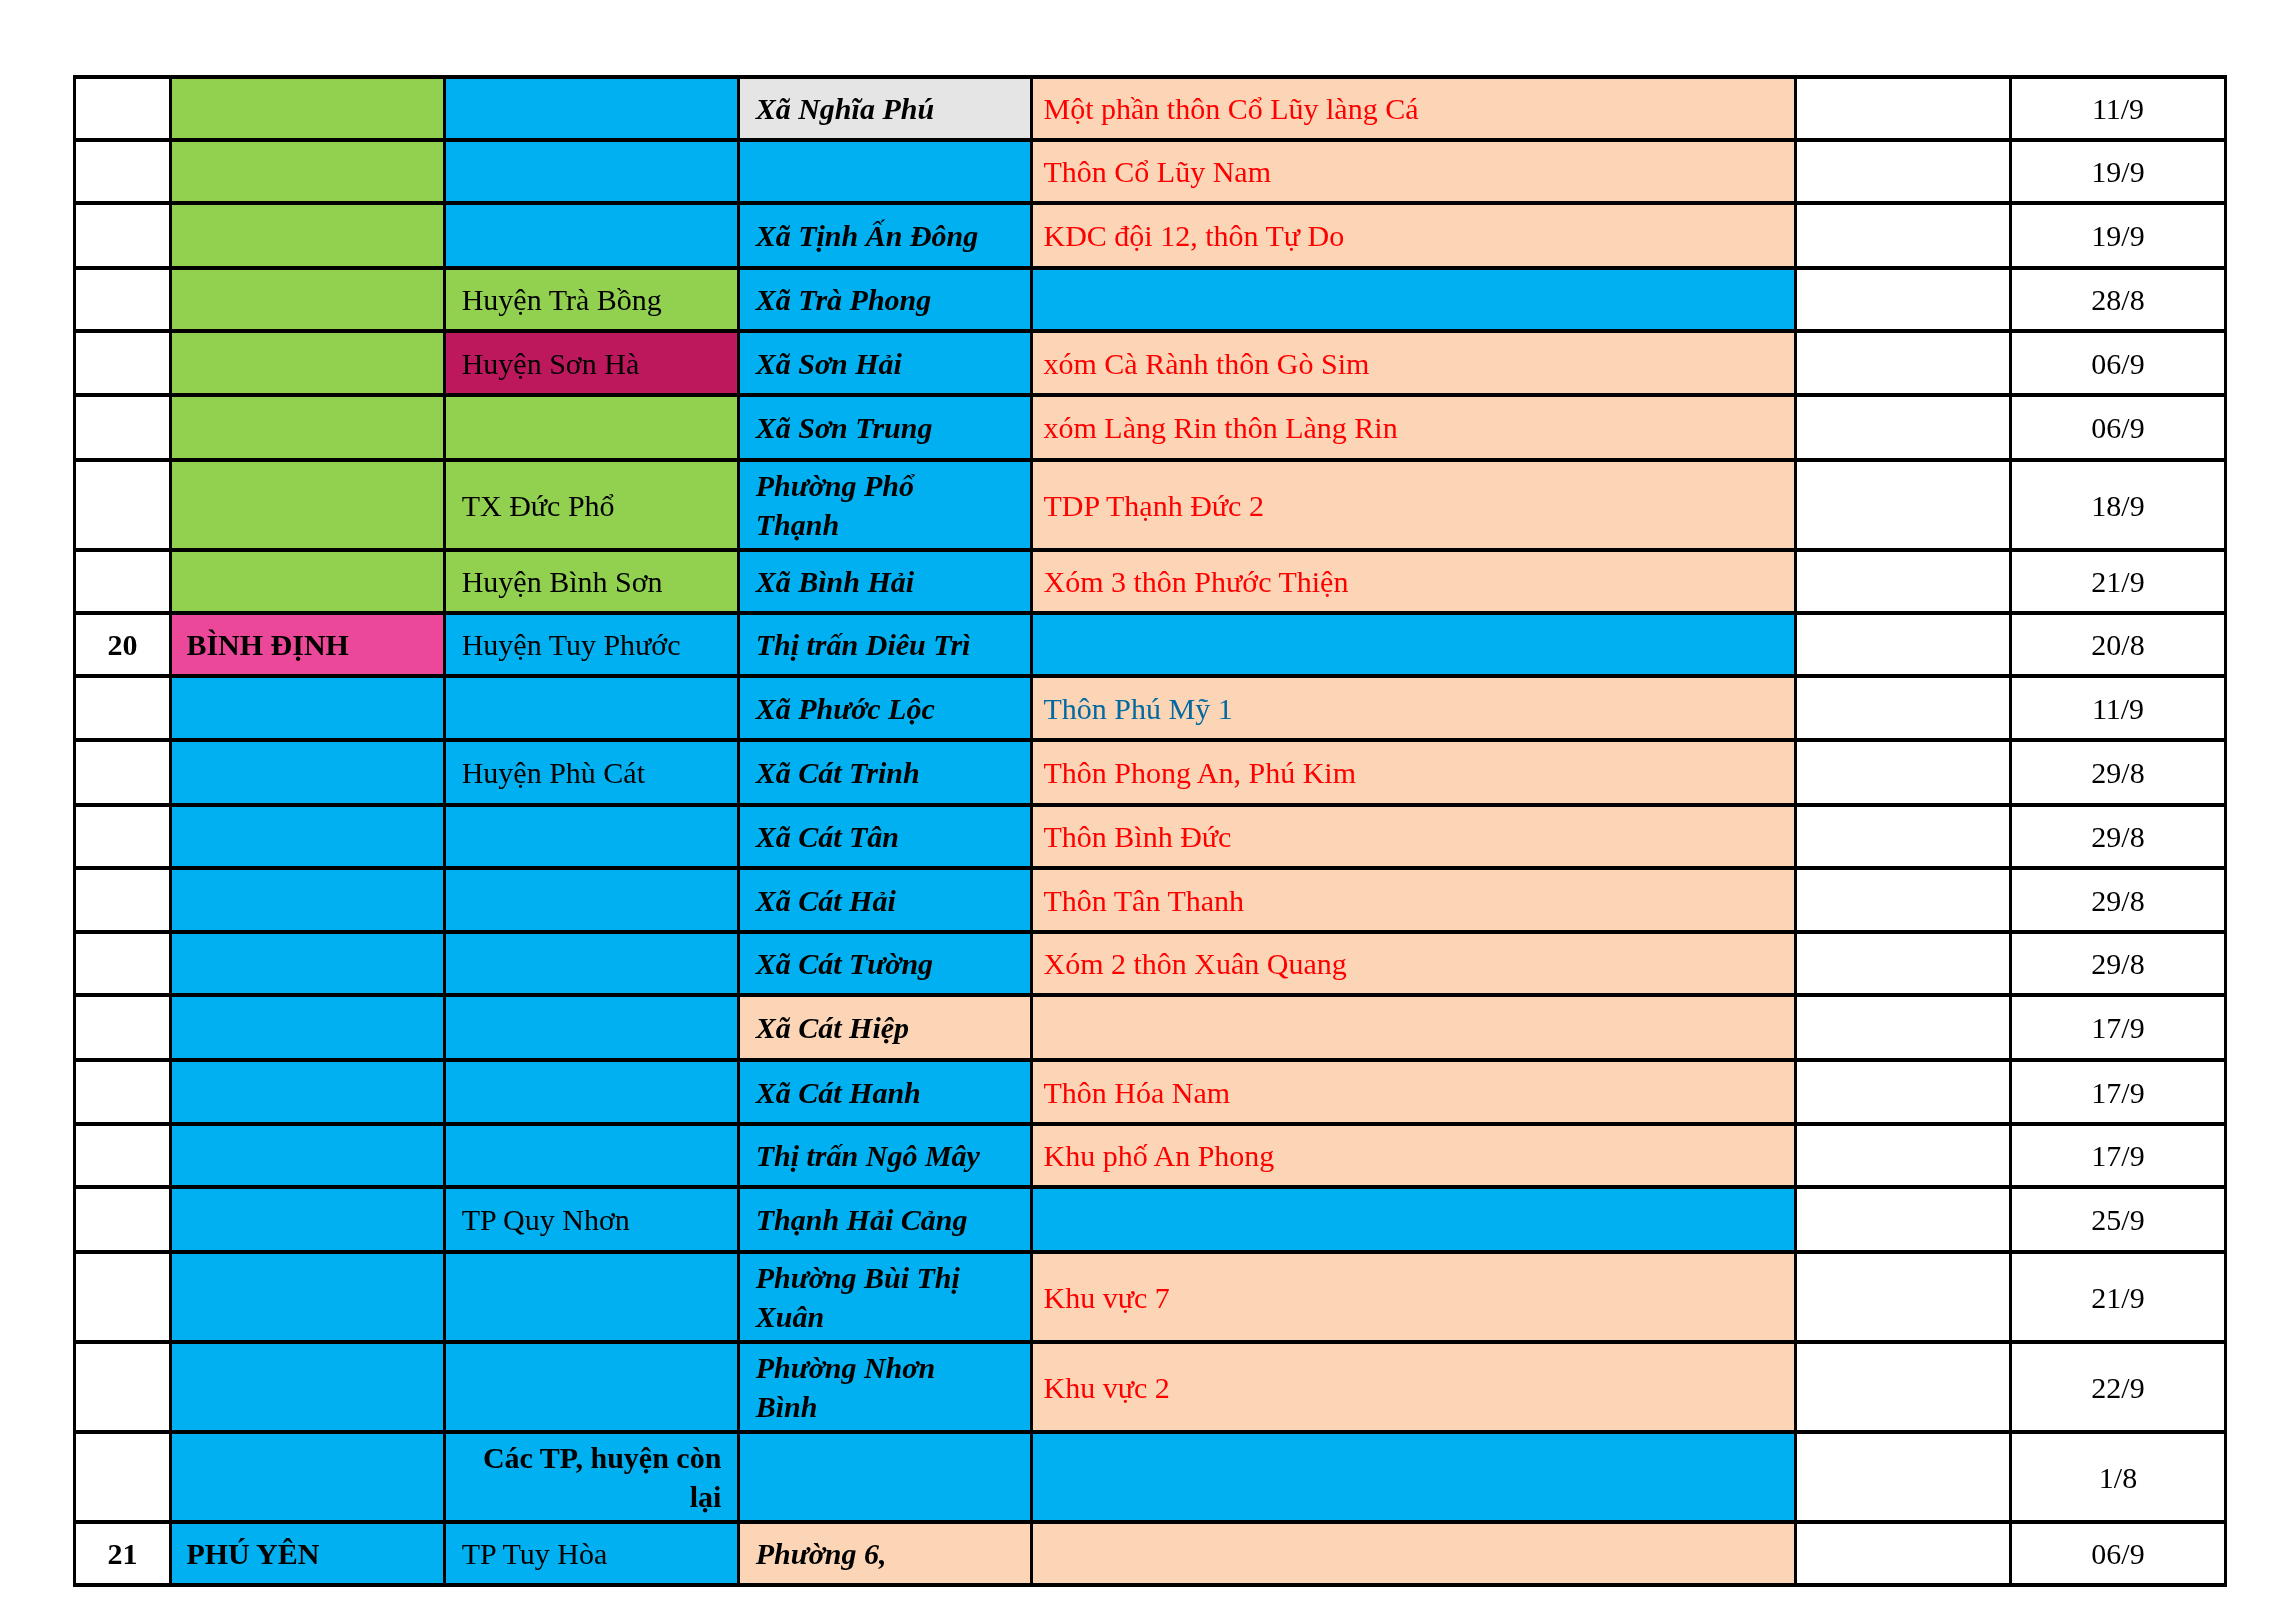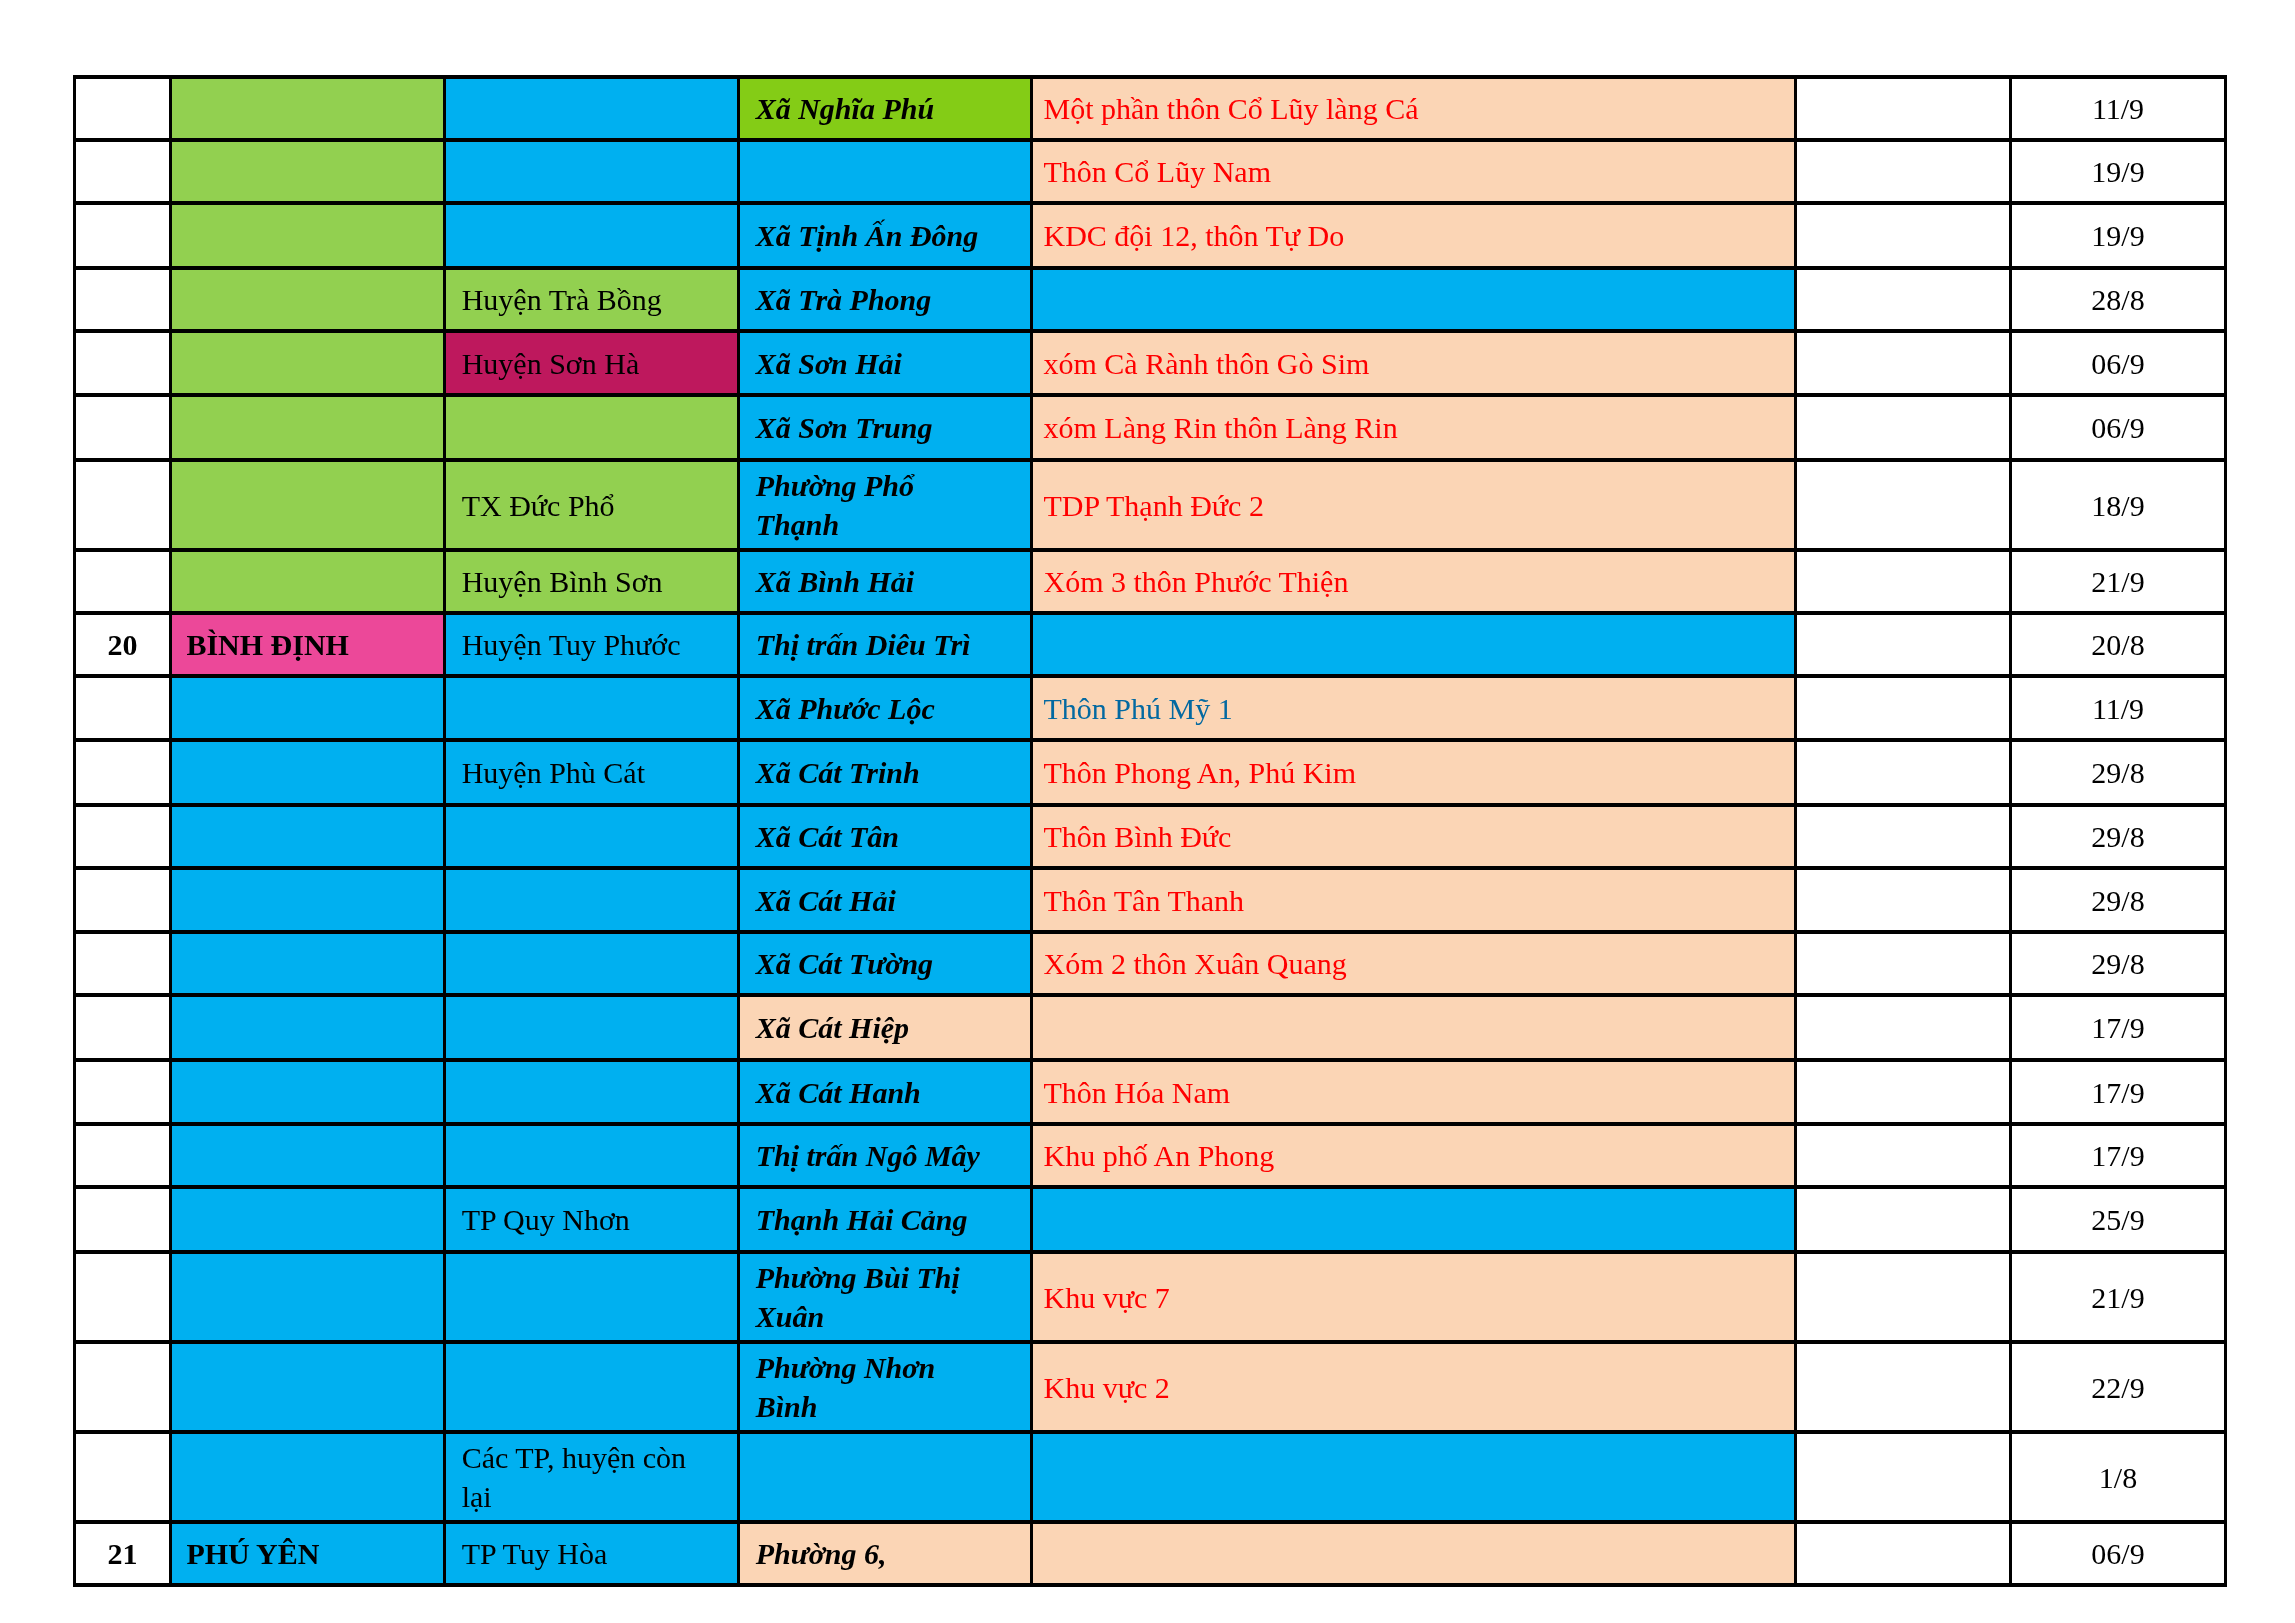--- a/index.html
+++ b/index.html
@@ -33,21 +33,21 @@
   col.w-prov    { width: 274px; }
   col.w-dist    { width: 294px; }
   col.w-comm    { width: 293px; }
   col.w-loc     { width: 764px; }
   col.w-spacer  { width: 215px; }
   col.w-date    { width: 215px; }
 
   td.c-no   { text-align: center; font-weight: bold; font-size: 31px; }
   td.c-prov { font-weight: bold; font-size: 33px; padding: 0 13px 0 14.4px; }
   td.c-dist { padding: 0 15.7px 0 15.7px; }
-  td.c-dist.bold { font-weight: normal; }
+  td.c-dist.bold { font-weight: bold; text-align: right; }
   td.c-comm { font-weight: bold; font-style: italic; padding: 0 42px 0 15.7px; }
   td.c-loc  { padding: 0 13px 0 10.5px; }
   td.c-date { text-align: center; }
 </style>
 </head>
 <body>
 
 <div class="page">
   <table class="sched">
     <colgroup>
@@ -57,21 +57,21 @@
         <col class="w-comm">
       <col class="w-loc">
         <col class="w-spacer">
         <col class="w-date">
     </colgroup>
     <tbody>
         <tr style="height: 63px;">
     <td class="c-no"></td>
     <td class="c-prov" style="background-color: rgb(146, 208, 80);"></td>
     <td class="c-dist" style="background-color: rgb(0, 176, 240);"></td>
-    <td class="c-comm" style="background-color: #84cc16;">Xã Nghĩa Phú</td>
+    <td class="c-comm" style="background-color: #e5e5e5;">Xã Nghĩa Phú</td>
     <td class="c-loc" style="background-color: rgb(251, 213, 181); color: rgb(255, 0, 0);">Một phần thôn Cổ Lũy làng Cá</td>
     <td class="c-spacer"></td>
     <td class="c-date">11/9</td>
   </tr>
         <tr style="height: 63px;">
     <td class="c-no"></td>
     <td class="c-prov" style="background-color: rgb(146, 208, 80);"></td>
     <td class="c-dist" style="background-color: rgb(0, 176, 240);"></td>
     <td class="c-comm" style="background-color: rgb(0, 176, 240);"></td>
     <td class="c-loc" style="background-color: rgb(251, 213, 181); color: rgb(255, 0, 0);">Thôn Cổ Lũy Nam</td>

